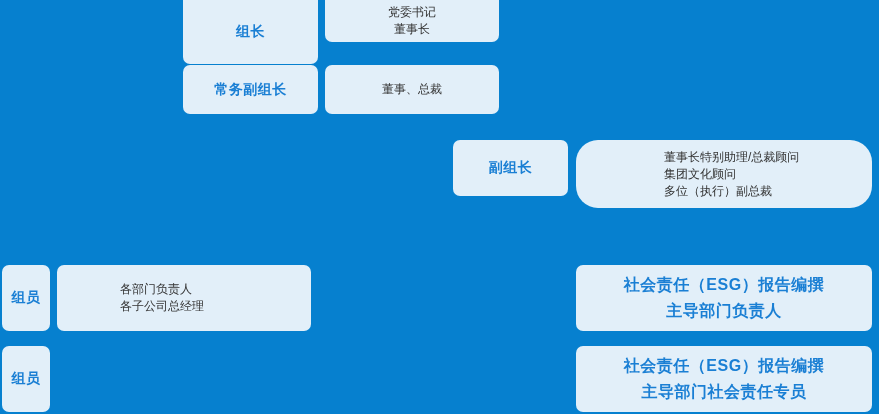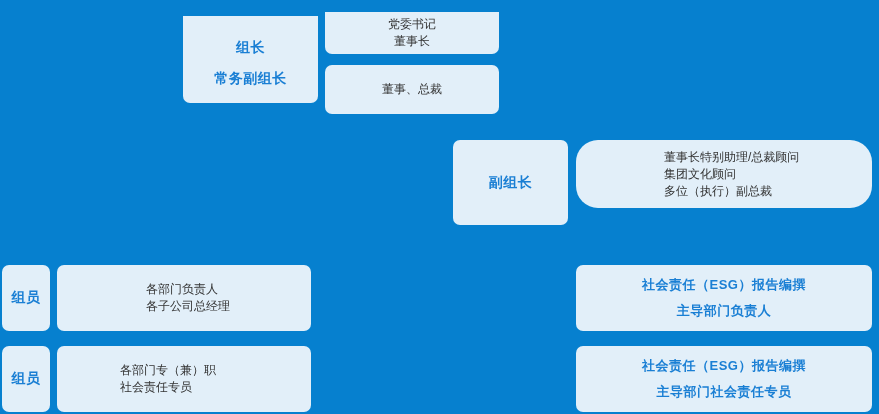--- a/index.html
+++ b/index.html
@@ -76,42 +76,42 @@
     display: flex;
     flex-direction: column;
     justify-content: center;
     align-items: center;
     width: 100%;
   }
 
   .esg-line {
     color: #1a7fd4;
     font-weight: bold;
-    font-size: 13px;
+    font-size: 16px;
     line-height: 26px;
     letter-spacing: 0.5px;
     white-space: nowrap;
     text-align: center;
   }
 
   
-  #box-leader        { left: 183px; top: 16px;   width: 135px; height: 64px; border-top-left-radius: 0; border-top-right-radius: 0; }
-  #box-leader-detail { left: 325px; top: 12px;   width: 174px; height: 42px; border-top-left-radius: 0; border-top-right-radius: 0; }
+  #box-leader        { left: 183px; top: 0px;   width: 135px; height: 64px; border-top-left-radius: 0; border-top-right-radius: 0; }
+  #box-leader-detail { left: 325px; top: 0px;   width: 174px; height: 42px; border-top-left-radius: 0; border-top-right-radius: 0; }
 
   
-  #box-exec-deputy        { left: 183px; top: 54px;  width: 135px; height: 49px; }
+  #box-exec-deputy        { left: 183px; top: 65px;  width: 135px; height: 49px; }
   #box-exec-deputy-detail { left: 325px; top: 65px;  width: 174px; height: 49px; }
 
   
-  #box-deputy        { left: 453px; top: 140px; width: 115px; height: 85px; }
+  #box-deputy        { left: 453px; top: 140px; width: 115px; height: 56px; }
   #box-deputy-detail { left: 576px; top: 140px; width: 296px; height: 68px; border-radius: 22px; }
 
   
   #box-member-1        { left: 2px;   top: 265px; width: 48px;  height: 66px; }
-  #box-member-1-detail { left: 57px;  top: 265px; width: 254px; height: 66px; padding-left: 26px; }
+  #box-member-1-detail { left: 57px;  top: 265px; width: 254px; height: 66px; }
   #box-esg-1           { left: 576px; top: 265px; width: 296px; height: 66px; }
 
   
   #box-member-2        { left: 2px;   top: 346px; width: 48px;  height: 66px; }
   #box-member-2-detail { left: 57px;  top: 346px; width: 254px; height: 66px; }
   #box-esg-2           { left: 576px; top: 346px; width: 296px; height: 66px; }
 </style>
 </head>
 <body>
 
@@ -159,26 +159,20 @@
   <div class="box" id="box-esg-1">
     <div class="esg-list">
       <span class="esg-line">社会责任（ESG）报告编撰</span>
       <span class="esg-line">主导部门负责人</span>
     </div>
   </div>
 
   <div class="box role" id="box-member-2">
     <span class="role-label">组员</span>
   </div>
-  <div class="box" id="box-member-2-detail">
-    <div class="detail-list indented-wide">
-      <span class="detail-line">各部门专（兼）职</span>
-      <span class="detail-line">社会责任专员</span>
-    </div>
-  </div>
   <div class="box" id="box-esg-2">
     <div class="esg-list">
       <span class="esg-line">社会责任（ESG）报告编撰</span>
       <span class="esg-line">主导部门社会责任专员</span>
     </div>
   </div>
 
 </div>
 
 </body></html>

